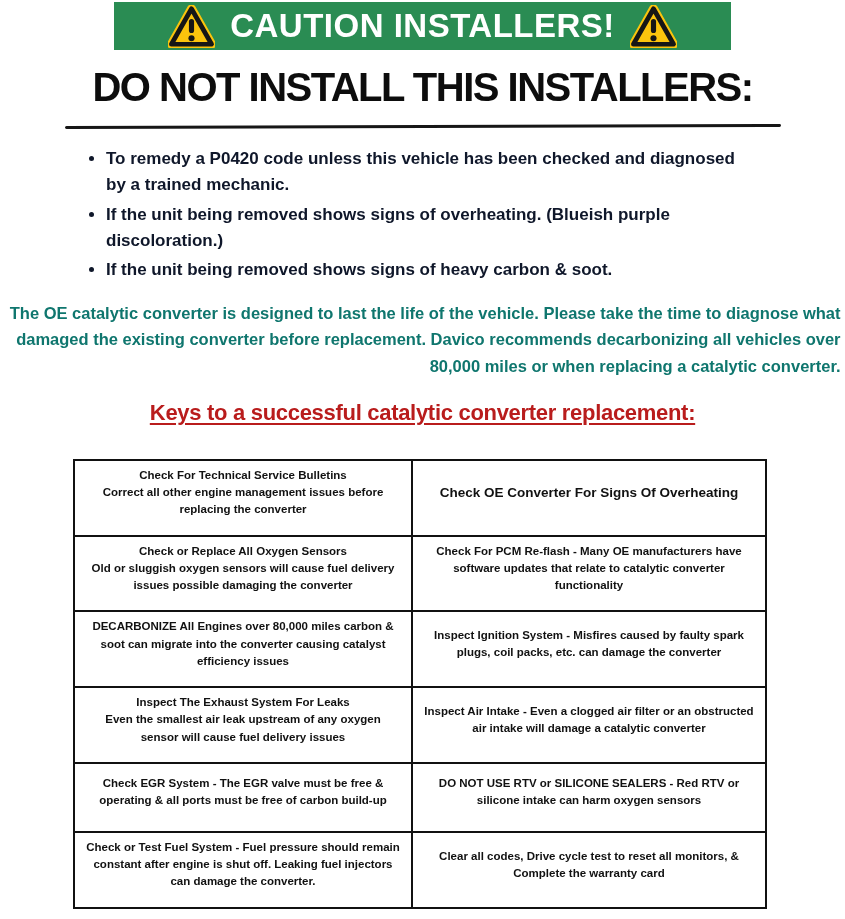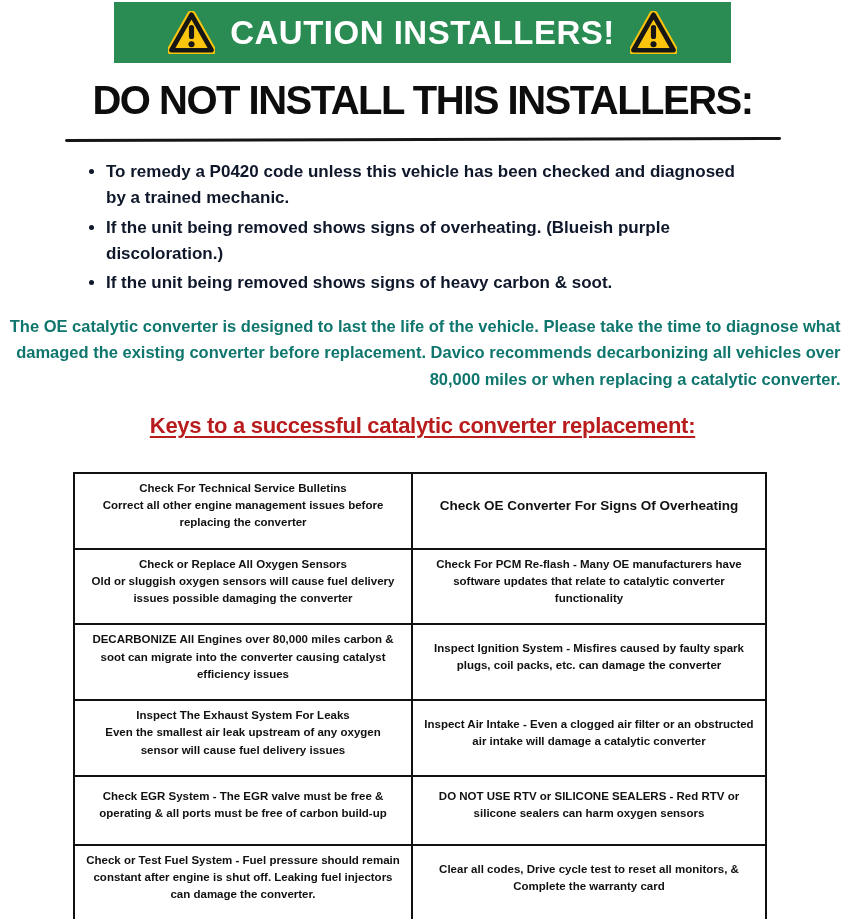--- a/index.html
+++ b/index.html
@@ -12,21 +12,21 @@
     font-family: "Liberation Sans", sans-serif;
     color: #121212;
   }
   * { box-sizing: border-box; }
 
   .page { width: 845px; height: 919px; position: relative; }
 
   
   .banner {
     width: 617px;
-    height: 61px;
+    height: 48px;
     margin: 2px auto 0 auto;
     background: #2A8C53;
     display: flex;
     align-items: center;
     justify-content: center;
     gap: 15px;
   }
   .banner-title {
     margin: 0;
     font-size: 33px;
@@ -179,21 +179,21 @@
         <td>DECARBONIZE All Engines over 80,000 miles carbon &amp; soot can migrate into the converter causing catalyst efficiency issues</td>
         <td>Inspect Ignition System - Misfires caused by faulty spark plugs, coil packs, etc. can damage the converter</td>
       </tr>
       <tr>
         <td>Inspect The Exhaust System For Leaks
 Even the smallest air leak upstream of any oxygen sensor will cause fuel delivery issues</td>
         <td>Inspect Air Intake - Even a clogged air filter or an obstructed air intake will damage a catalytic converter</td>
       </tr>
       <tr>
         <td>Check EGR System - The EGR valve must be free &amp; operating &amp; all ports must be free of carbon build-up</td>
-        <td>DO NOT USE RTV or SILICONE SEALERS - Red RTV or silicone sealers can harm oxygen sensors</td>
+        <td>DO NOT USE RTV or SILICONE SEALERS - Red RTV or silicone intake can harm oxygen sensors</td>
       </tr>
       <tr>
         <td>Check or Test Fuel System - Fuel pressure should remain constant after engine is shut off.  Leaking fuel injectors can damage the converter.</td>
         <td>Clear all codes,  Drive cycle test to reset all monitors, &amp; Complete the warranty card</td>
       </tr>
     </tbody>
   </table>
 
 </div>
 

